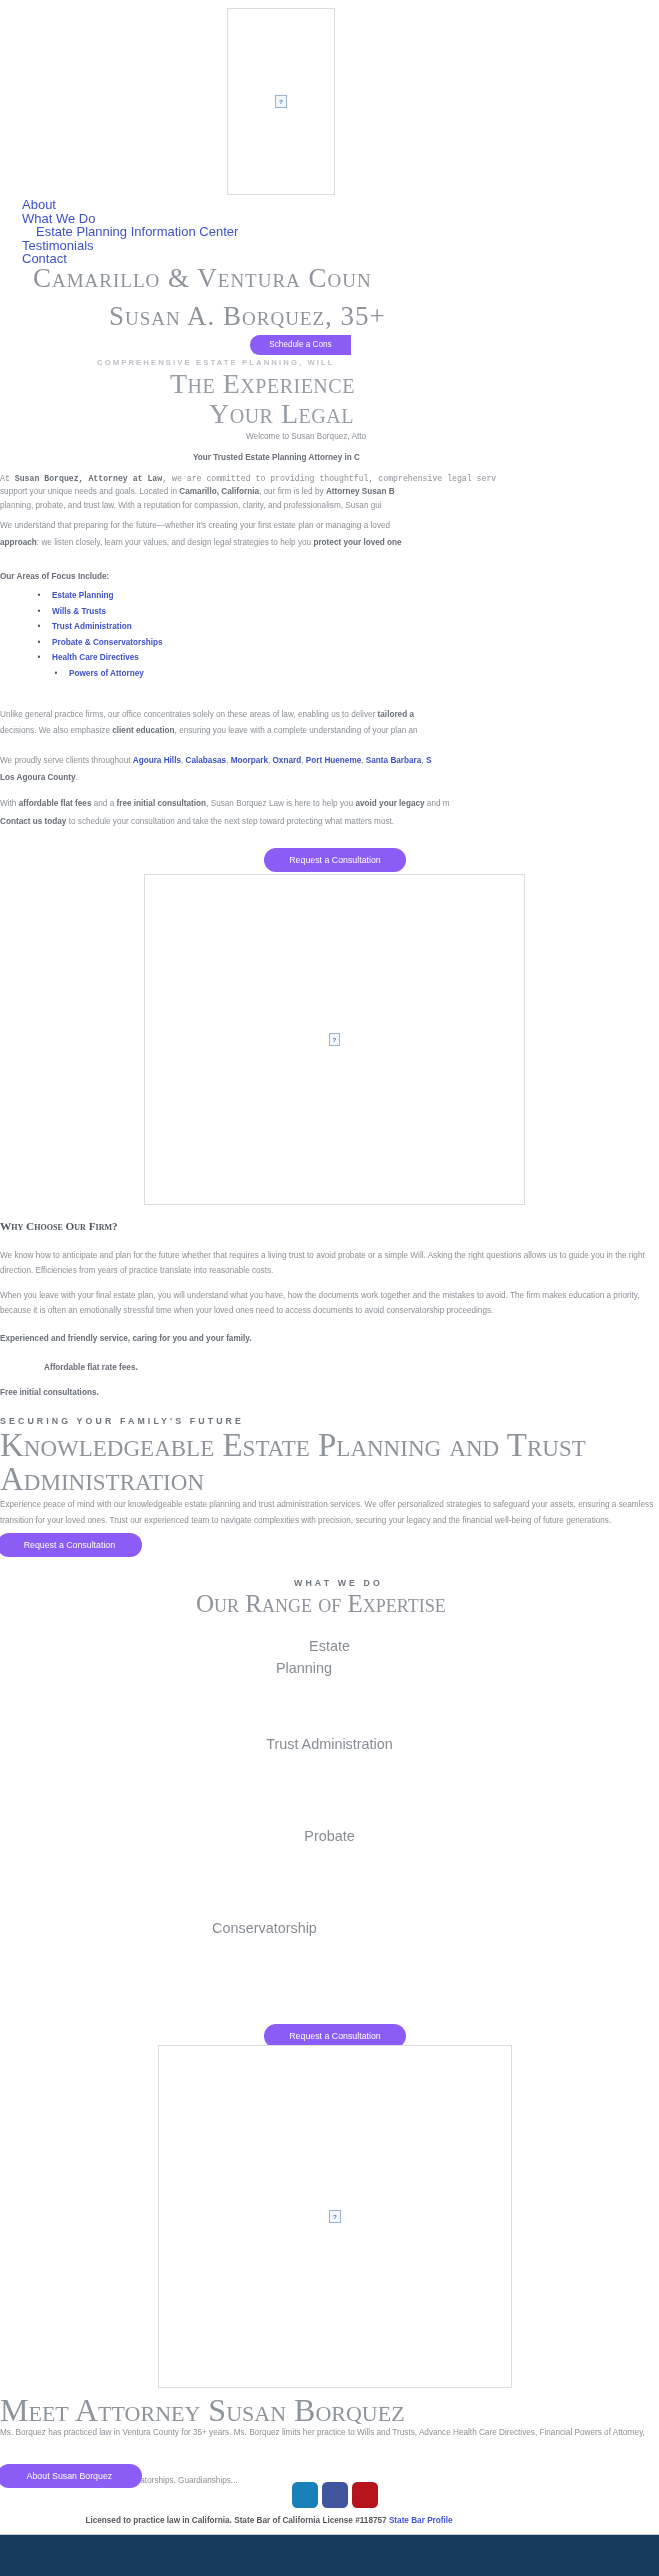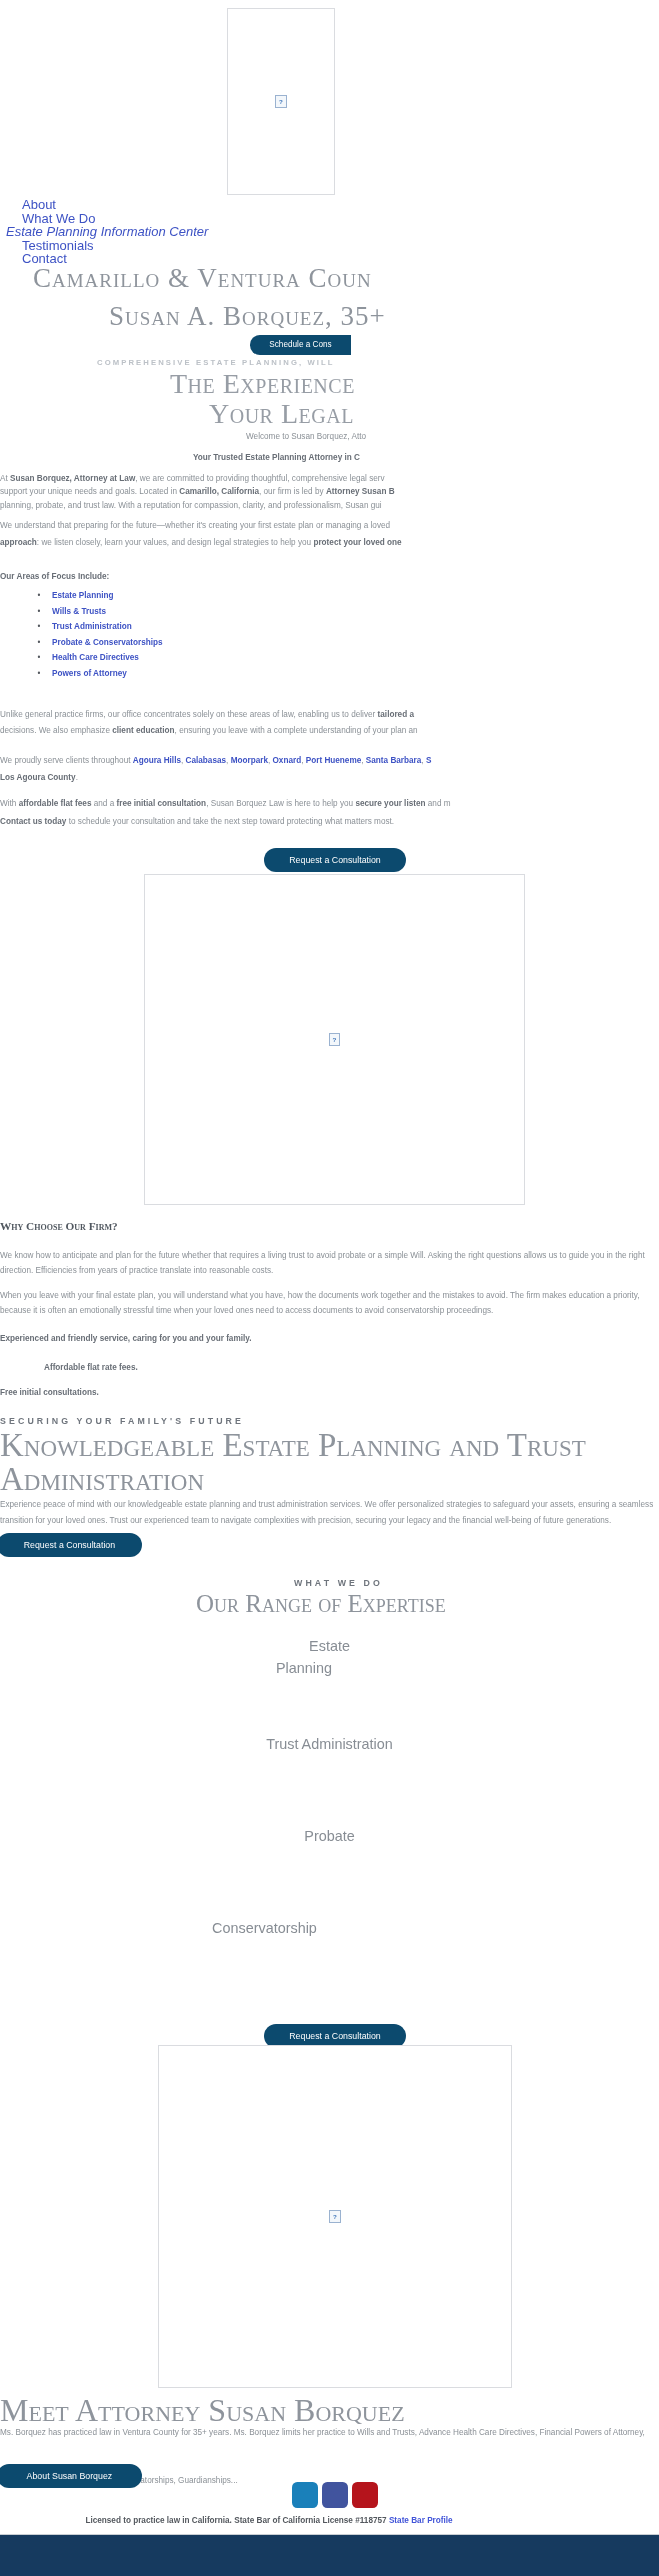--- a/index.html
+++ b/index.html
@@ -19,21 +19,21 @@
              font-variant:small-caps;font-size:32px;color:#8e949c;}
   .rangeserif{position:absolute;white-space:nowrap;font-family:"Liberation Serif",serif;
               font-variant:small-caps;font-size:25px;color:#8e949c;}
   .whyh{position:absolute;white-space:nowrap;font-family:"Liberation Serif",serif;
         font-variant:small-caps;font-weight:bold;font-size:11.3px;color:#515860;}
   .eyebrow{position:absolute;white-space:nowrap;font-size:8.8px;font-weight:600;
            letter-spacing:3.1px;color:#6f757d;}
   .tagline{position:absolute;white-space:nowrap;font-size:7.7px;font-weight:600;
            letter-spacing:2.1px;color:#bcc1c7;}
   .svc{position:absolute;white-space:nowrap;font-size:14.4px;color:#878d94;}
-  .btn{position:absolute;height:24px;background:#0c4a6e;border-radius:12px;color:#fff;
+  .btn{position:absolute;height:24px;background:#8b5cf6;border-radius:12px;color:#fff;
        font-size:8.8px;display:flex;align-items:center;justify-content:center;
        white-space:nowrap;cursor:pointer;}
   .imgbox{position:absolute;border:0.5px solid #dadce0;background:#fff;
           display:flex;align-items:center;justify-content:center;}
   .img-icon{width:9.3px;height:10.8px;border:0.5px solid #9ab2d0;background:#f3f7fb;
             color:#3a72b8;font-size:6.2px;font-weight:bold;display:flex;
             align-items:center;justify-content:center;}
   .bullet{position:absolute;white-space:nowrap;font-size:8.2px;font-weight:bold;color:#3d52c4;}
   .bullet::before{content:"\2022";position:absolute;left:-14.4px;color:#555a60;font-weight:normal;}
   .navy{position:absolute;left:0;width:659px;background:#163a5f;border-top:0.5px solid #c9ced3;}
@@ -46,57 +46,57 @@
 <body>
 
 <div class="page">
 
   <div class="imgbox" style="left:227px;top:7.7px;width:106px;height:185px;">
     <span class="img-icon">?</span>
   </div>
 
   <div class="nav-item" style="left:22px;top:197px;">About</div>
   <div class="nav-item" style="left:22px;top:211px;">What We Do</div>
-  <div class="nav-item" style="left:6px;top:224px;font-style:italic;">Estate Planning Information Center</div>
+  <div class="nav-item" style="left:36px;top:224px;">Estate Planning Information Center</div>
   <div class="nav-item" style="left:22px;top:238px;">Testimonials</div>
   <div class="nav-item" style="left:22px;top:251px;">Contact</div>
 
   <div class="h1line" style="left:33px;top:263px;">Camarillo &amp; Ventura Coun</div>
   <div class="h1line" style="left:109px;top:301px;">Susan A. Borquez, 35+</div>
 
   <div class="btn" style="left:250px;top:335px;width:101px;height:19.6px;border-radius:9.8px 0 0 9.8px;font-size:8.2px;">Schedule a Cons</div>
 
   <div class="tagline" style="left:97px;top:358px;">COMPREHENSIVE ESTATE PLANNING, WILL</div>
 
   <div class="bigserif" style="left:170px;top:368px;">The Experience</div>
   <div class="bigserif" style="left:209px;top:398px;">Your Legal</div>
 
   <div class="t" style="left:246px;top:432px;">Welcome to Susan Borquez, Atto</div>
   <div class="t bld" style="left:193px;top:453px;">Your Trusted Estate Planning Attorney in C</div>
 
-  <div class="t" style="left:0;top:474px;"><span>At </span><span class="b">Susan Borquez, Attorney at Law</span><span>, we are committed to providing thoughtful, comprehensive legal serv</span></div>
+  <div class="t" style="left:0;top:474px;font-family:Liberation Mono, monospace;"><span>At </span><span class="b">Susan Borquez, Attorney at Law</span><span>, we are committed to providing thoughtful, comprehensive legal serv</span></div>
   <div class="t" style="left:0;top:487px;"><span>support your unique needs and goals. Located in </span><span class="b">Camarillo, California</span><span>, our firm is led by </span><span class="b">Attorney Susan B</span></div>
   <div class="t" style="left:0;top:501px;"><span>planning, probate, and trust law. With a reputation for compassion, clarity, and professionalism, Susan gui</span></div>
   <div class="t" style="left:0;top:521px;"><span>We understand that preparing for the future—whether it's creating your first estate plan or managing a loved</span></div>
   <div class="t" style="left:0;top:538px;"><span class="b">approach</span><span>: we listen closely, learn your values, and design legal strategies to help you </span><span class="b">protect your loved one</span></div>
 
   <div class="t bld" style="left:0;top:572px;">Our Areas of Focus Include:</div>
 
   <div class="bullet" style="left:52px;top:591px;">Estate Planning</div>
   <div class="bullet" style="left:52px;top:607px;">Wills &amp; Trusts</div>
   <div class="bullet" style="left:52px;top:622px;">Trust Administration</div>
   <div class="bullet" style="left:52px;top:638px;">Probate &amp; Conservatorships</div>
   <div class="bullet" style="left:52px;top:653px;">Health Care Directives</div>
-  <div class="bullet" style="left:52px;top:669px;">Powers of Attorney</div>
+  <div class="bullet" style="left:69px;top:669px;">Powers of Attorney</div>
 
   <div class="t" style="left:0;top:710px;"><span>Unlike general practice firms, our office concentrates solely on these areas of law, enabling us to deliver </span><span class="b">tailored a</span></div>
   <div class="t" style="left:0;top:726px;"><span>decisions. We also emphasize </span><span class="b">client education</span><span>, ensuring you leave with a complete understanding of your plan an</span></div>
   <div class="t" style="left:0;top:756px;"><span>We proudly serve clients throughout </span><span class="lnk">Agoura Hills</span><span>, </span><span class="lnk">Calabasas</span><span>, </span><span class="lnk">Moorpark</span><span>, </span><span class="lnk">Oxnard</span><span>, </span><span class="lnk">Port Hueneme</span><span>, </span><span class="lnk">Santa Barbara</span><span>, </span><span class="lnk">S</span></div>
   <div class="t" style="left:0;top:773px;"><span class="b">Los Agoura County</span><span>.</span></div>
-  <div class="t" style="left:0;top:799px;"><span>With </span><span class="b">affordable flat fees</span><span> and a </span><span class="b">free initial consultation</span><span>, Susan Borquez Law is here to help you </span><span class="b">secure your listen</span><span> and m</span></div>
+  <div class="t" style="left:0;top:799px;"><span>With </span><span class="b">affordable flat fees</span><span> and a </span><span class="b">free initial consultation</span><span>, Susan Borquez Law is here to help you </span><span class="b">avoid your legacy</span><span> and m</span></div>
   <div class="t" style="left:0;top:817px;"><span class="b">Contact us today</span><span> to schedule your consultation and take the next step toward protecting what matters most.</span></div>
 
   <div class="btn" style="left:264px;top:848px;width:142px;">Request a Consultation</div>
 
   <div class="imgbox" style="left:144px;top:874px;width:379px;height:329px;">
     <span class="img-icon">?</span>
   </div>
 
   <div class="whyh" style="left:0;top:1220px;">Why Choose Our Firm?</div>
   <div class="t" style="left:0;top:1251px;">We know how to anticipate and plan for the future whether that requires a living trust to avoid probate or a simple Will. Asking the right questions allows us to guide you in the right</div>

